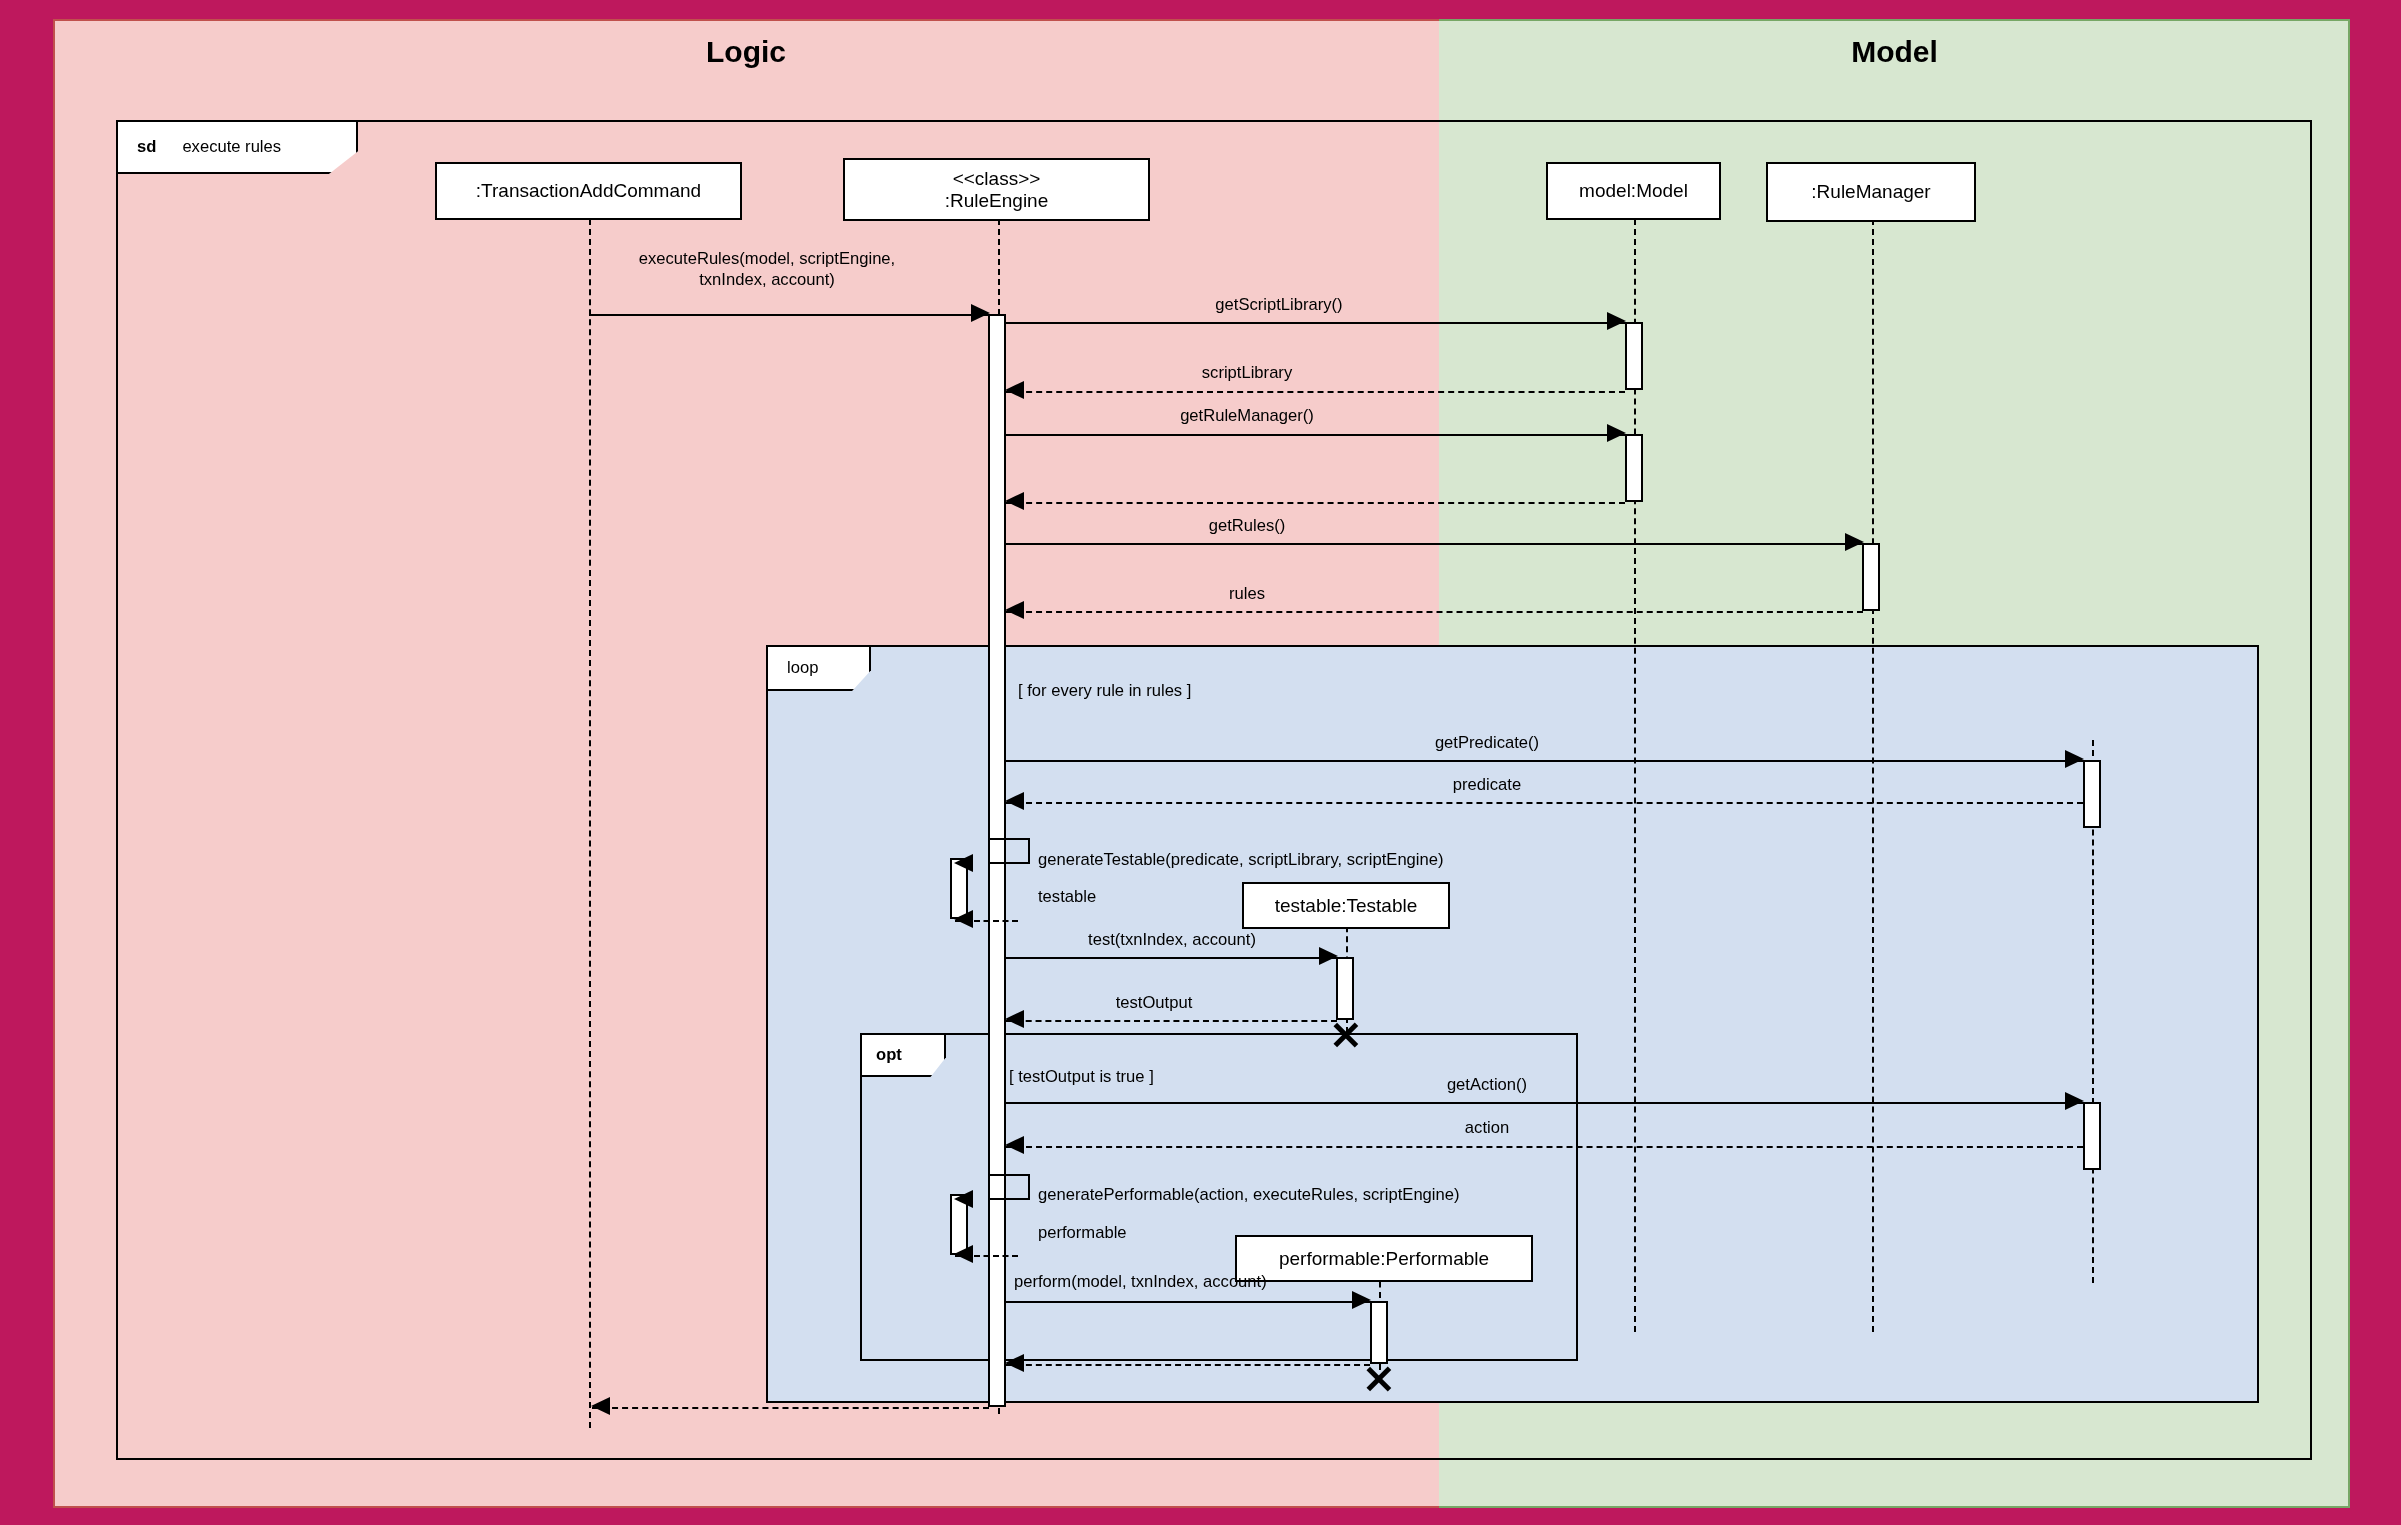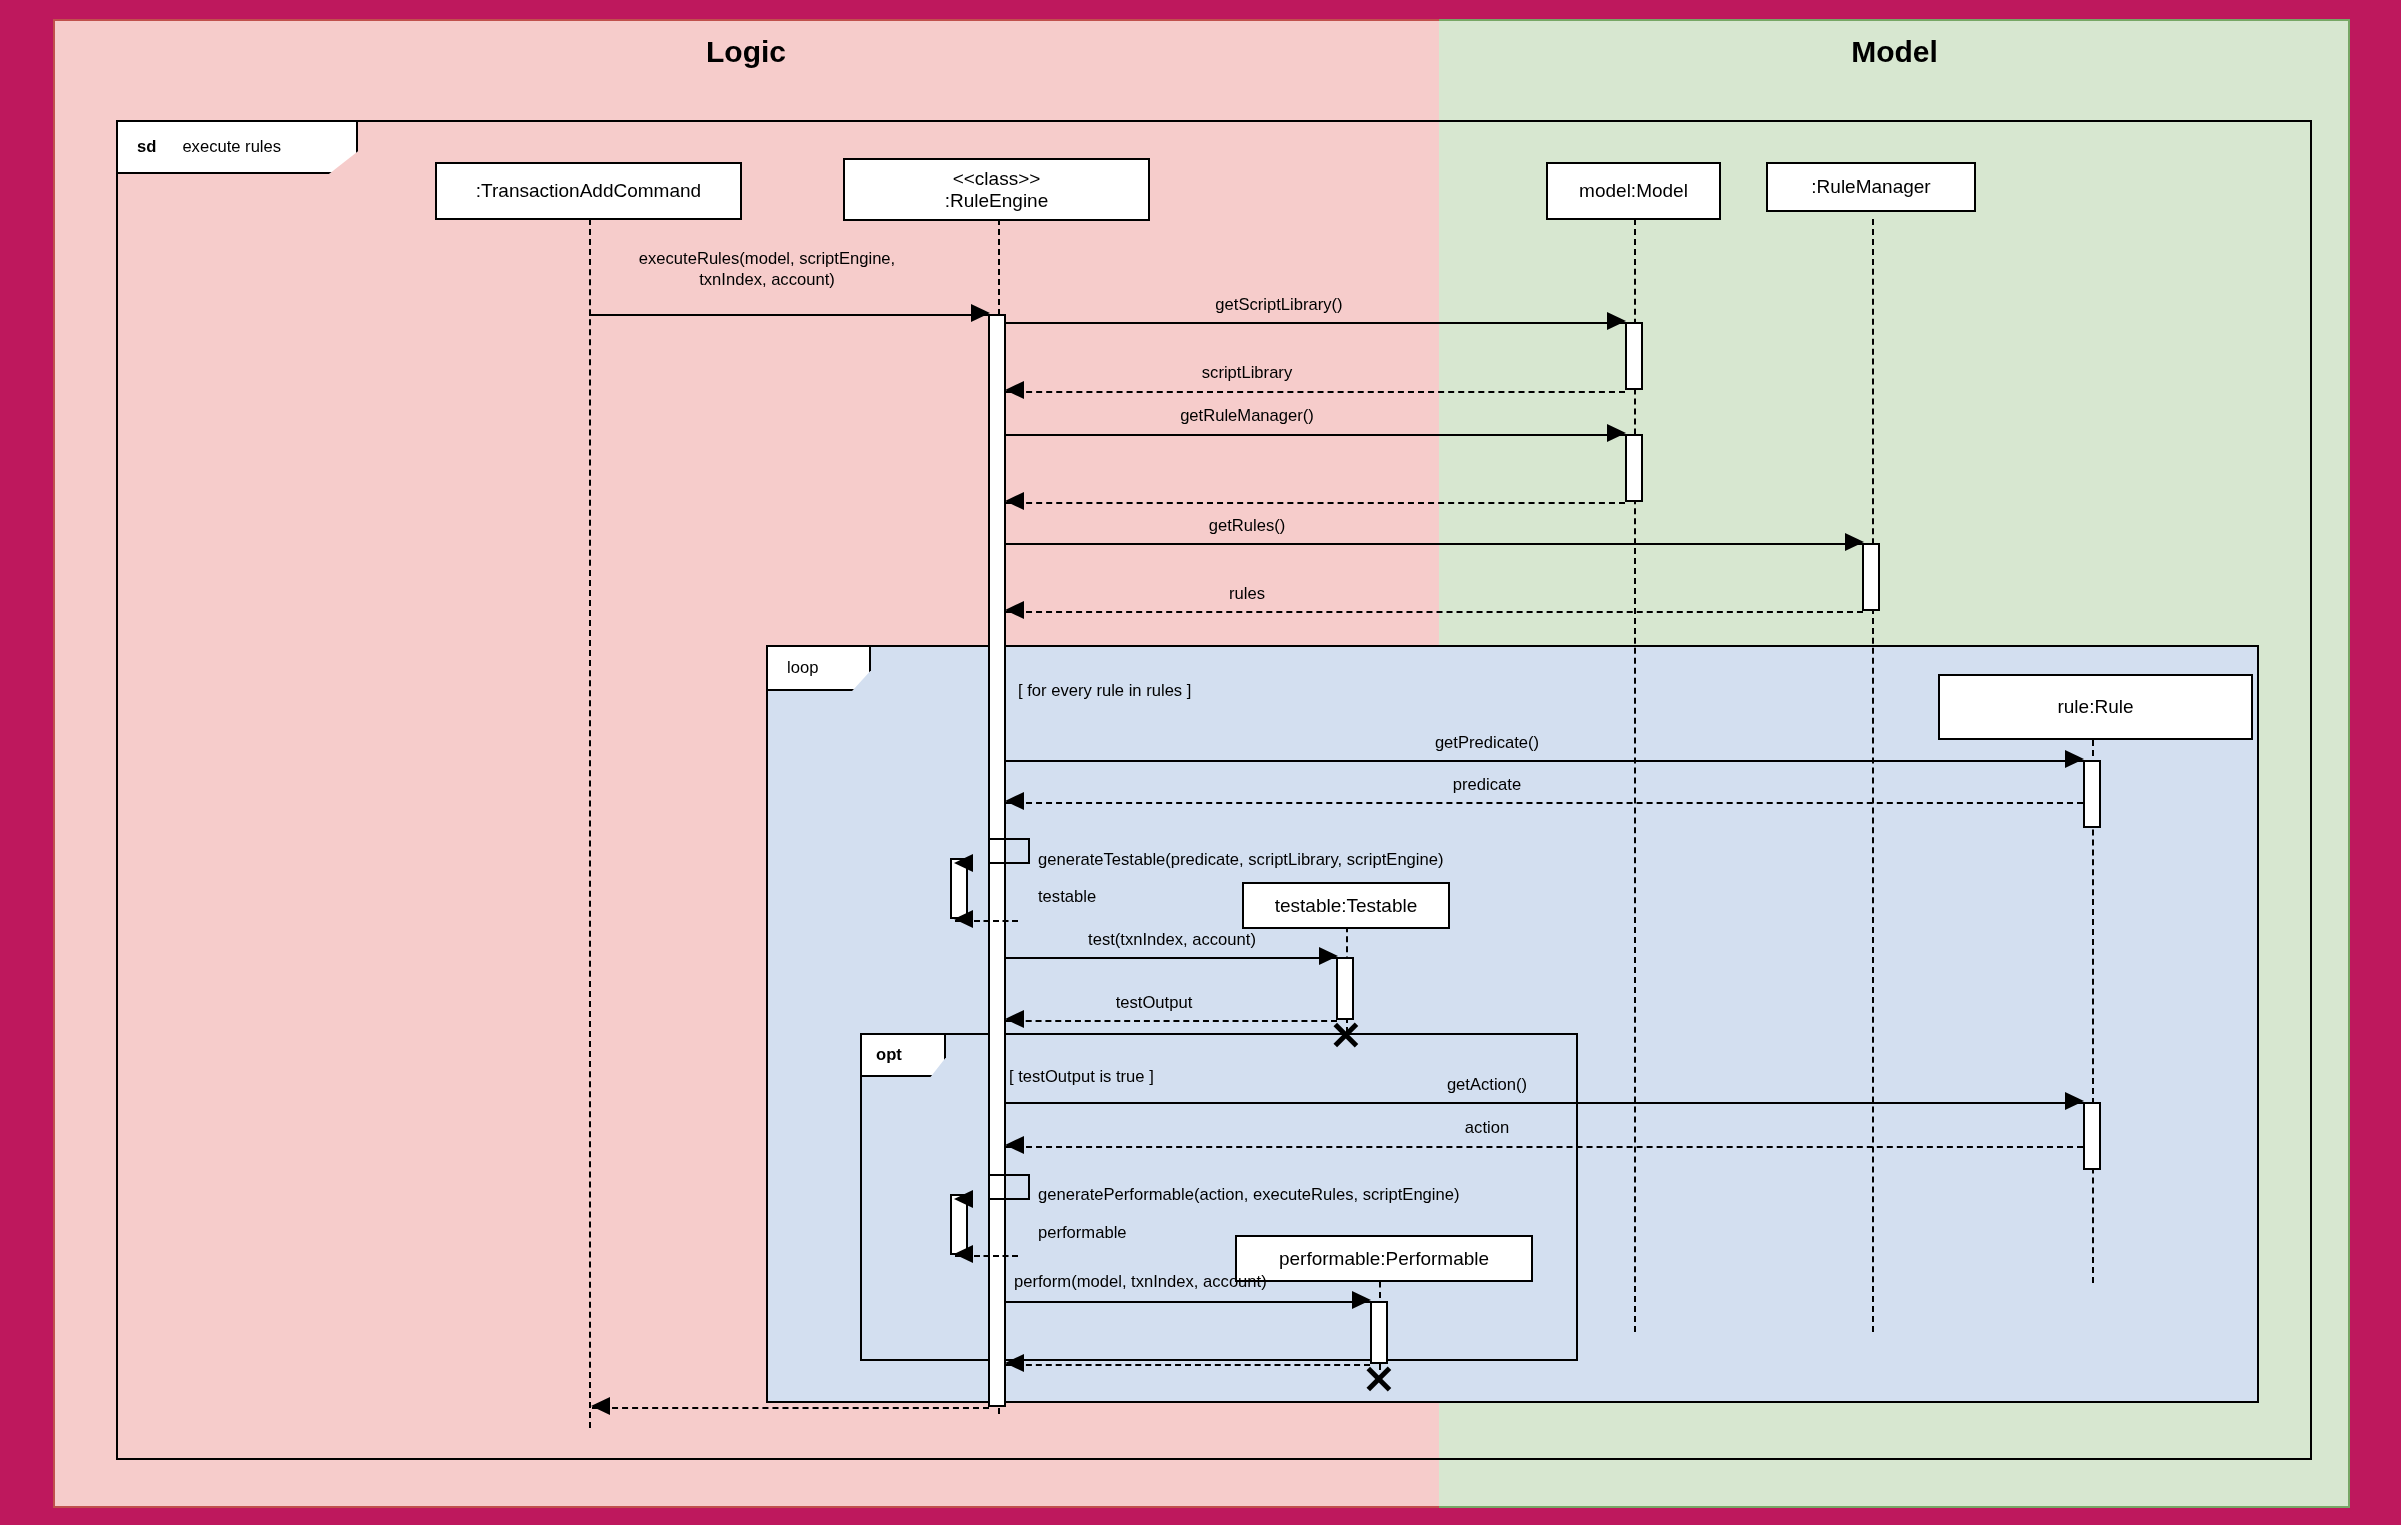--- a/index.html
+++ b/index.html
@@ -90,27 +90,24 @@
 
   <div class="ll-head" style="left:843px;top:158px;width:307px;height:63px;">
     <span>&lt;&lt;class&gt;&gt;</span>
     <span>:RuleEngine</span>
   </div>
 
   <div class="ll-head" style="left:1546px;top:162px;width:175px;height:58px;">
     <span>model:Model</span>
   </div>
 
-  <div class="ll-head" style="left:1766px;top:162px;width:210px;height:50px;">
+  <div class="ll-head" style="left:1766px;top:162px;width:210px;height:60px;">
     <span>:RuleManager</span>
   </div>
 
-  <div class="ll-head" style="left:1938px;top:674px;width:315px;height:66px;">
-    <span>rule:Rule</span>
-  </div>
 
   <div class="ll-head" style="left:1242px;top:882px;width:208px;height:47px;">
     <span>testable:Testable</span>
   </div>
 
   <div class="ll-head" style="left:1235px;top:1235px;width:298px;height:47px;">
     <span>performable:Performable</span>
   </div>
 
   <div class="frame frame-opt"></div>

